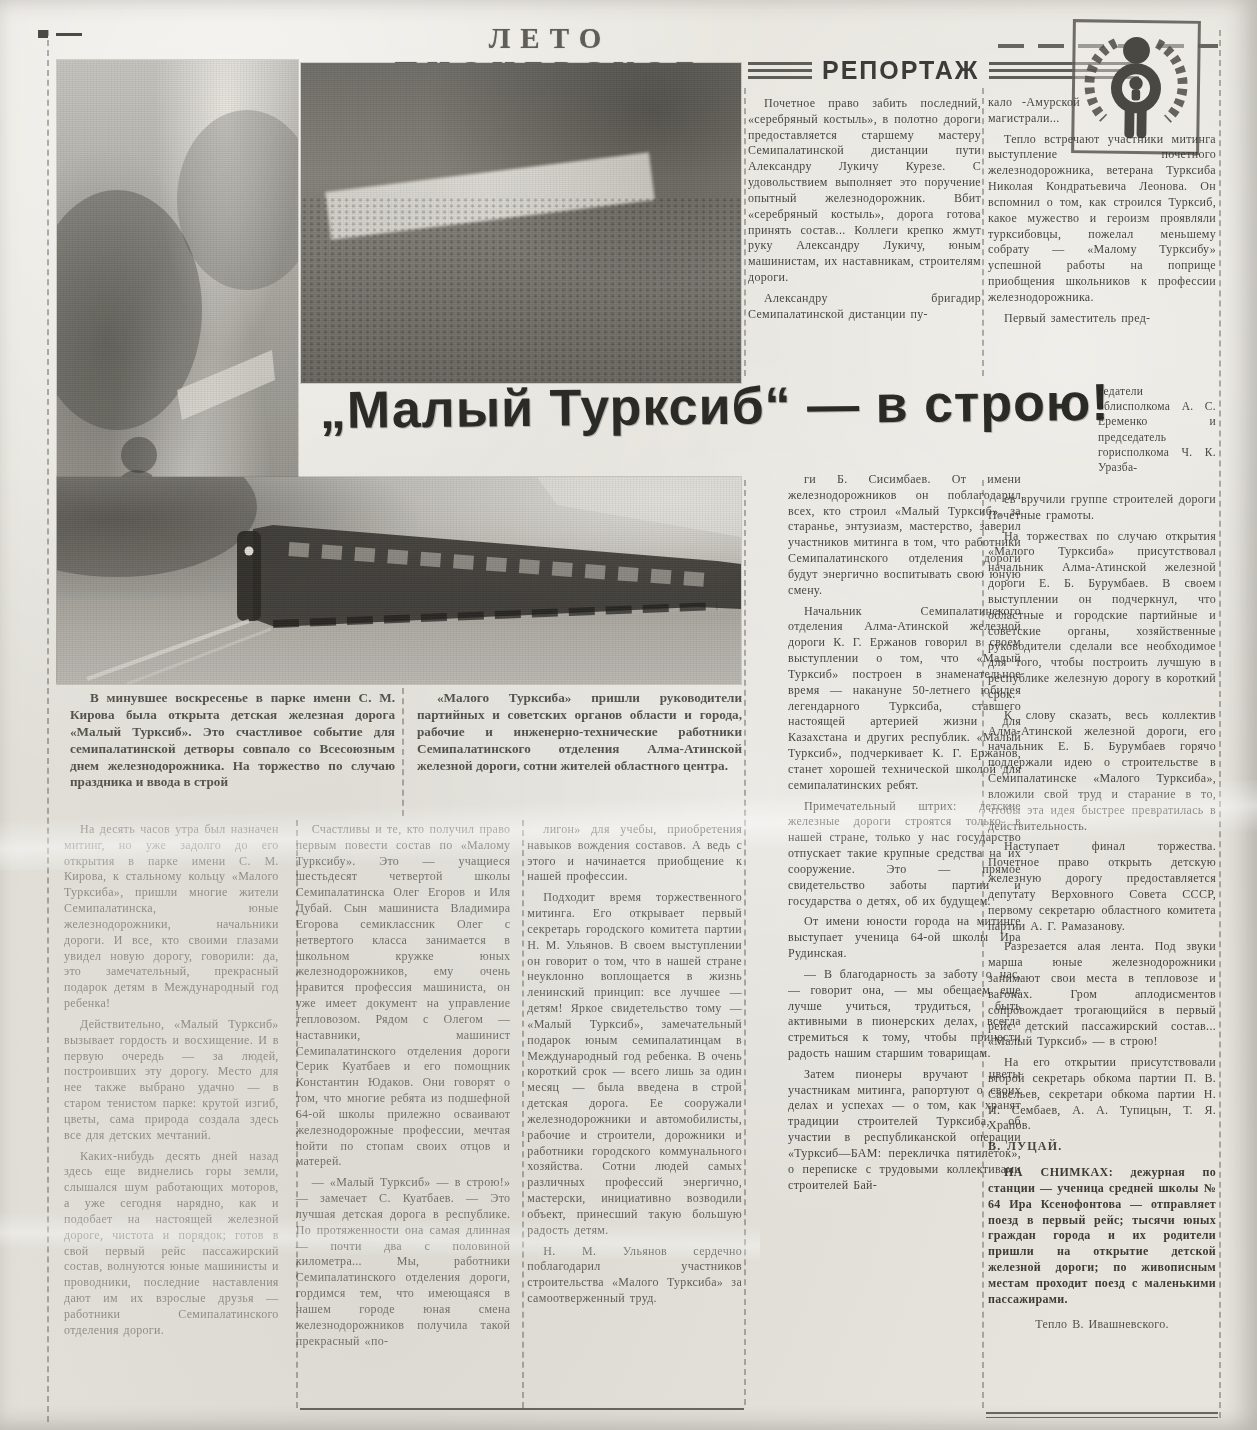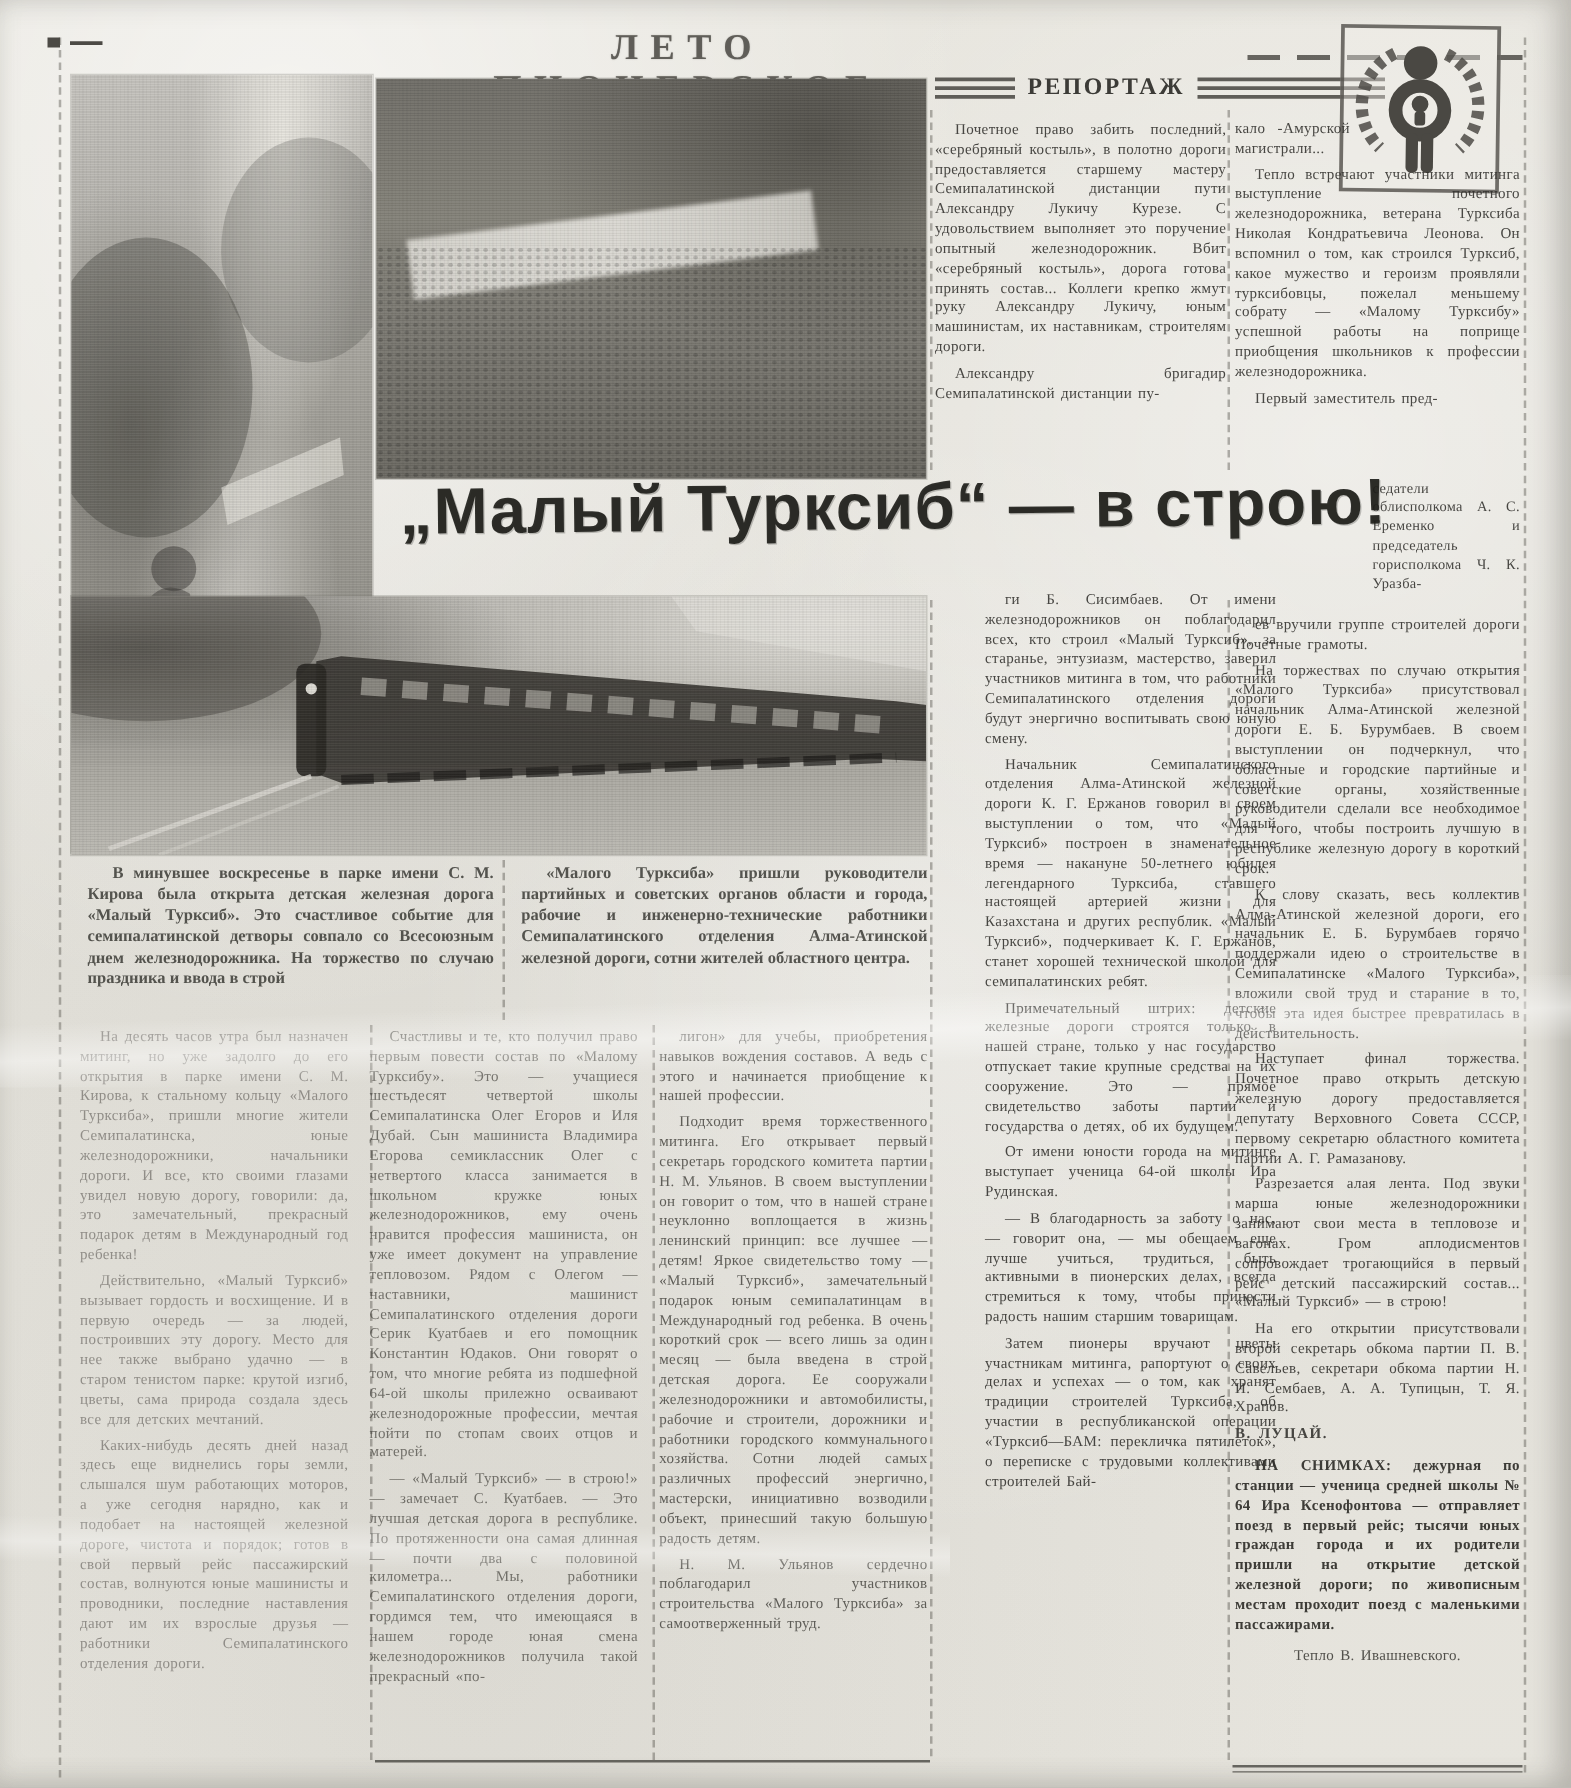--- a/index.html
+++ b/index.html
@@ -22,22 +22,22 @@
     background:repeating-linear-gradient(90deg,rgba(70,68,63,.8) 0 26px,transparent 26px 40px);}
   
   .masthead{position:absolute;left:348px;top:22px;width:404px;text-align:center;
     font-weight:700;font-size:29px;letter-spacing:10px;word-spacing:26px;color:rgba(92,90,84,.95);
     text-shadow:0 0 1px rgba(92,90,84,.5);}
   .cornermark{position:absolute;background:#4c4a45;}
   
   .reportage{position:absolute;left:748px;top:54px;width:322px;height:32px;display:flex;align-items:center;gap:10px;}
   .rulestack{flex:0 0 auto;display:flex;flex-direction:column;gap:4px;}
   .rulestack i{display:block;height:3px;background:rgba(70,68,63,.85);}
-  .sect-label{font-family:Liberation Serif, serif;font-weight:700;
-    font-size:19px;letter-spacing:2px;color:#3c3b37;white-space:nowrap;}
+  .sect-label{font-family:Liberation Sans, sans-serif;font-weight:700;
+    font-size:25px;letter-spacing:2px;color:#3c3b37;white-space:nowrap;}
   
   .emblem{position:absolute;left:1072px;top:20px;width:122px;height:128px;border:3px solid rgba(80,78,72,.8);
     transform:rotate(.8deg);display:flex;align-items:center;justify-content:center;background:rgba(240,238,232,.4);z-index:2;}
   
   .photo{position:absolute;overflow:hidden;z-index:2;box-shadow:0 0 0 1px rgba(100,98,92,.25);}
   .photo::after{content:"";position:absolute;inset:0;
     background:
       repeating-linear-gradient(0deg,rgba(0,0,0,.045) 0 1px,rgba(255,255,255,.035) 1px 2px),
       repeating-linear-gradient(90deg,rgba(0,0,0,.03) 0 1px,transparent 1px 3px);}
   .photo-left{left:57px;top:60px;width:241px;height:622px;

